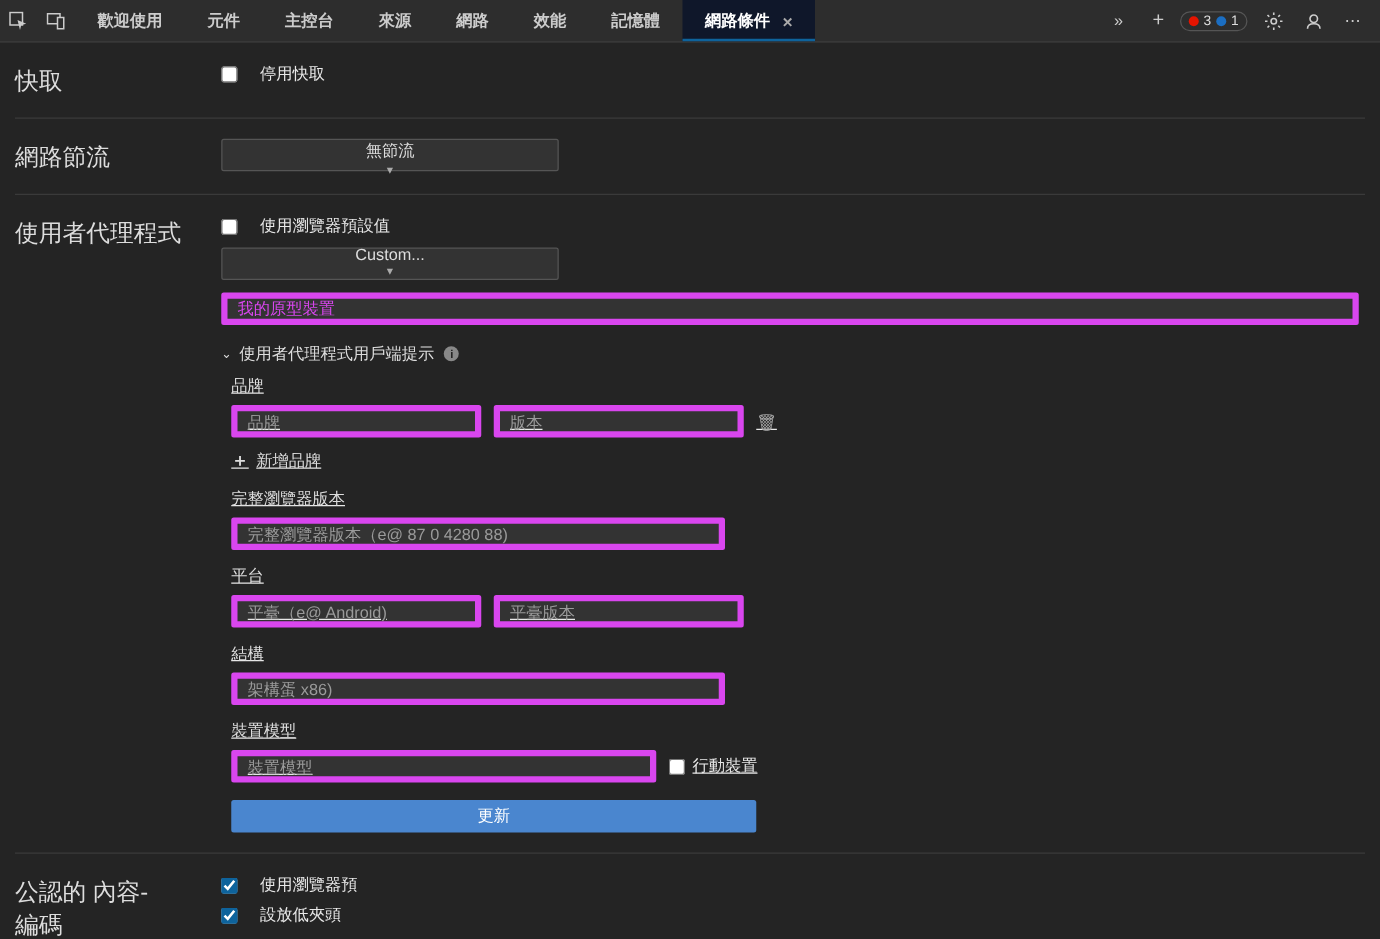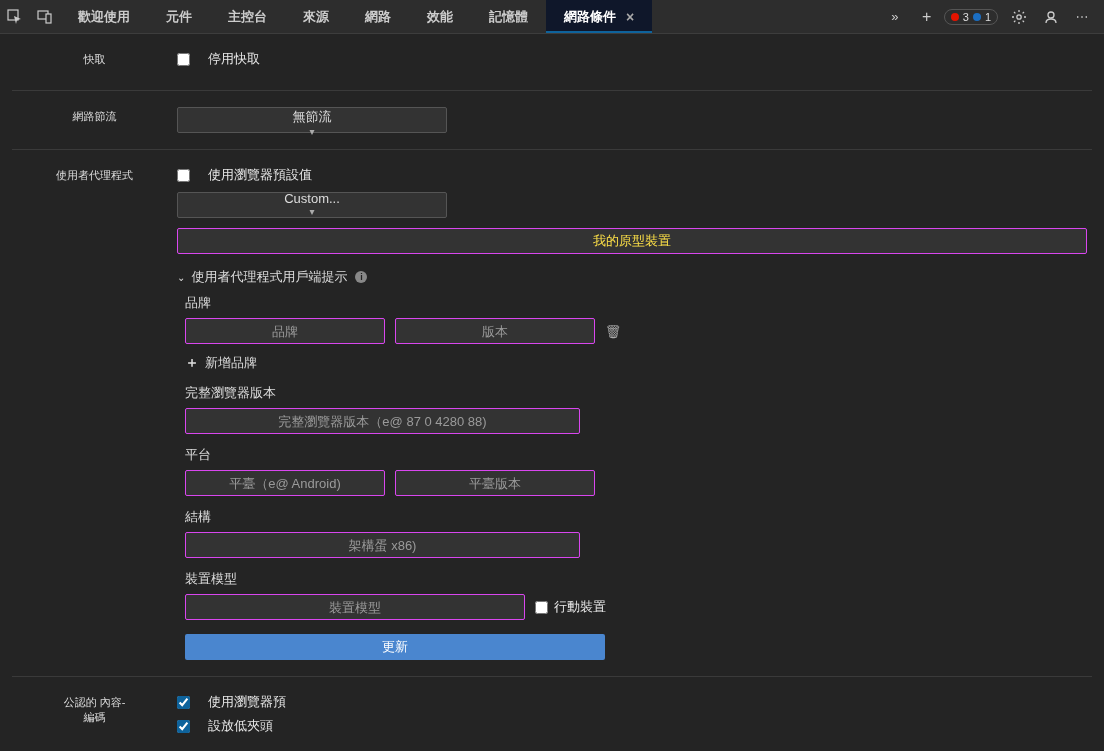--- a/index.html
+++ b/index.html
@@ -17,41 +17,41 @@
 .badge-group { display: flex; align-items: center; border: 1px solid #555; border-radius: 10px; padding: 1px 6px; gap: 4px; margin-right: 4px; }
 .badge-dot { width: 8px; height: 8px; border-radius: 50%; display: inline-block; }
 .badge-dot.red { background: #e51400; }
 .badge-dot.blue { background: #1b6ec2; }
 .badge-num { font-size: 11px; color: #ddd; }
 
 
 .content { padding: 0 12px; }
 .section { display: flex; border-bottom: 1px solid #3a3a3a; padding: 16px 0; }
 .section:last-of-type { border-bottom: none; }
-.section-label { width: 165px; flex-shrink: 0; color: #ddd; padding-top: 2px; font-size: 11px; text-align: center; }
+.section-label { width: 165px; flex-shrink: 0; color: #ddd; padding-top: 2px; font-size: 19px; }
 .section-body { flex: 1; }
 
 
 .checkbox-row { display: flex; align-items: center; gap: 18px; margin-bottom: 6px; }
 input[type=checkbox] { width: 13px; height: 13px; accent-color: #0e639c; }
 .select { background: #333; border: 1px solid #555; color: #ddd; height: 26px; padding: 0 8px; border-radius: 2px; display: flex; align-items: center; justify-content: space-between; cursor: pointer; }
 .select .chev { font-size: 10px; color: #aaa; }
 .select.w270 { width: 270px; flex-direction: column; }
-.text-input { background: #333; border: 1px solid #d946ef; color: #fde047; height: 26px; padding: 0 8px; border-radius: 2px; font-size: 13px; outline: none; text-align: center; }
+.text-input { background: #333; border: 5px solid #d946ef; color: #d946ef; height: 26px; padding: 0 8px; border-radius: 2px; font-size: 13px; outline: none; }
 .text-input::placeholder { color: #9a9a9a; }
 .text-input.full { width: 910px; }
 .text-input.w200 { width: 200px; }
 .text-input.w395 { width: 395px; }
 .text-input.w340 { width: 340px; }
 
 
 .expander-header { display: flex; align-items: center; gap: 6px; margin-top: 14px; color: #ddd; cursor: pointer; }
 .expander-header .chev { font-size: 10px; }
 .info-icon { width: 12px; height: 12px; border-radius: 50%; background: #888; color: #222; font-size: 9px; font-weight: bold; display: inline-flex; align-items: center; justify-content: center; margin-left: 2px; }
-.sub-content { margin-top: 8px; padding-left: 8px; }
+.sub-content { margin-top: 8px; padding-left: 8px; text-decoration: underline; }
 .field-label { color: #ddd; margin-bottom: 6px; margin-top: 12px; font-size: 13px; }
 .row-inline { display: flex; align-items: center; gap: 10px; }
 .add-brand { display: flex; align-items: center; gap: 6px; margin-top: 10px; color: #ddd; cursor: pointer; font-size: 13px; }
 .add-brand .plus { font-size: 14px; font-weight: bold; }
 .btn-update { width: 420px; height: 26px; background: #4a86cf; color: #fff; border: none; border-radius: 2px; cursor: pointer; margin-top: 14px; font-size: 13px; }
 .mobile-chk { display: flex; align-items: center; gap: 6px; }
 .del-icon { color: #aaa; cursor: pointer; font-size: 13px; }
 
 svg { display: block; }
 </style>

